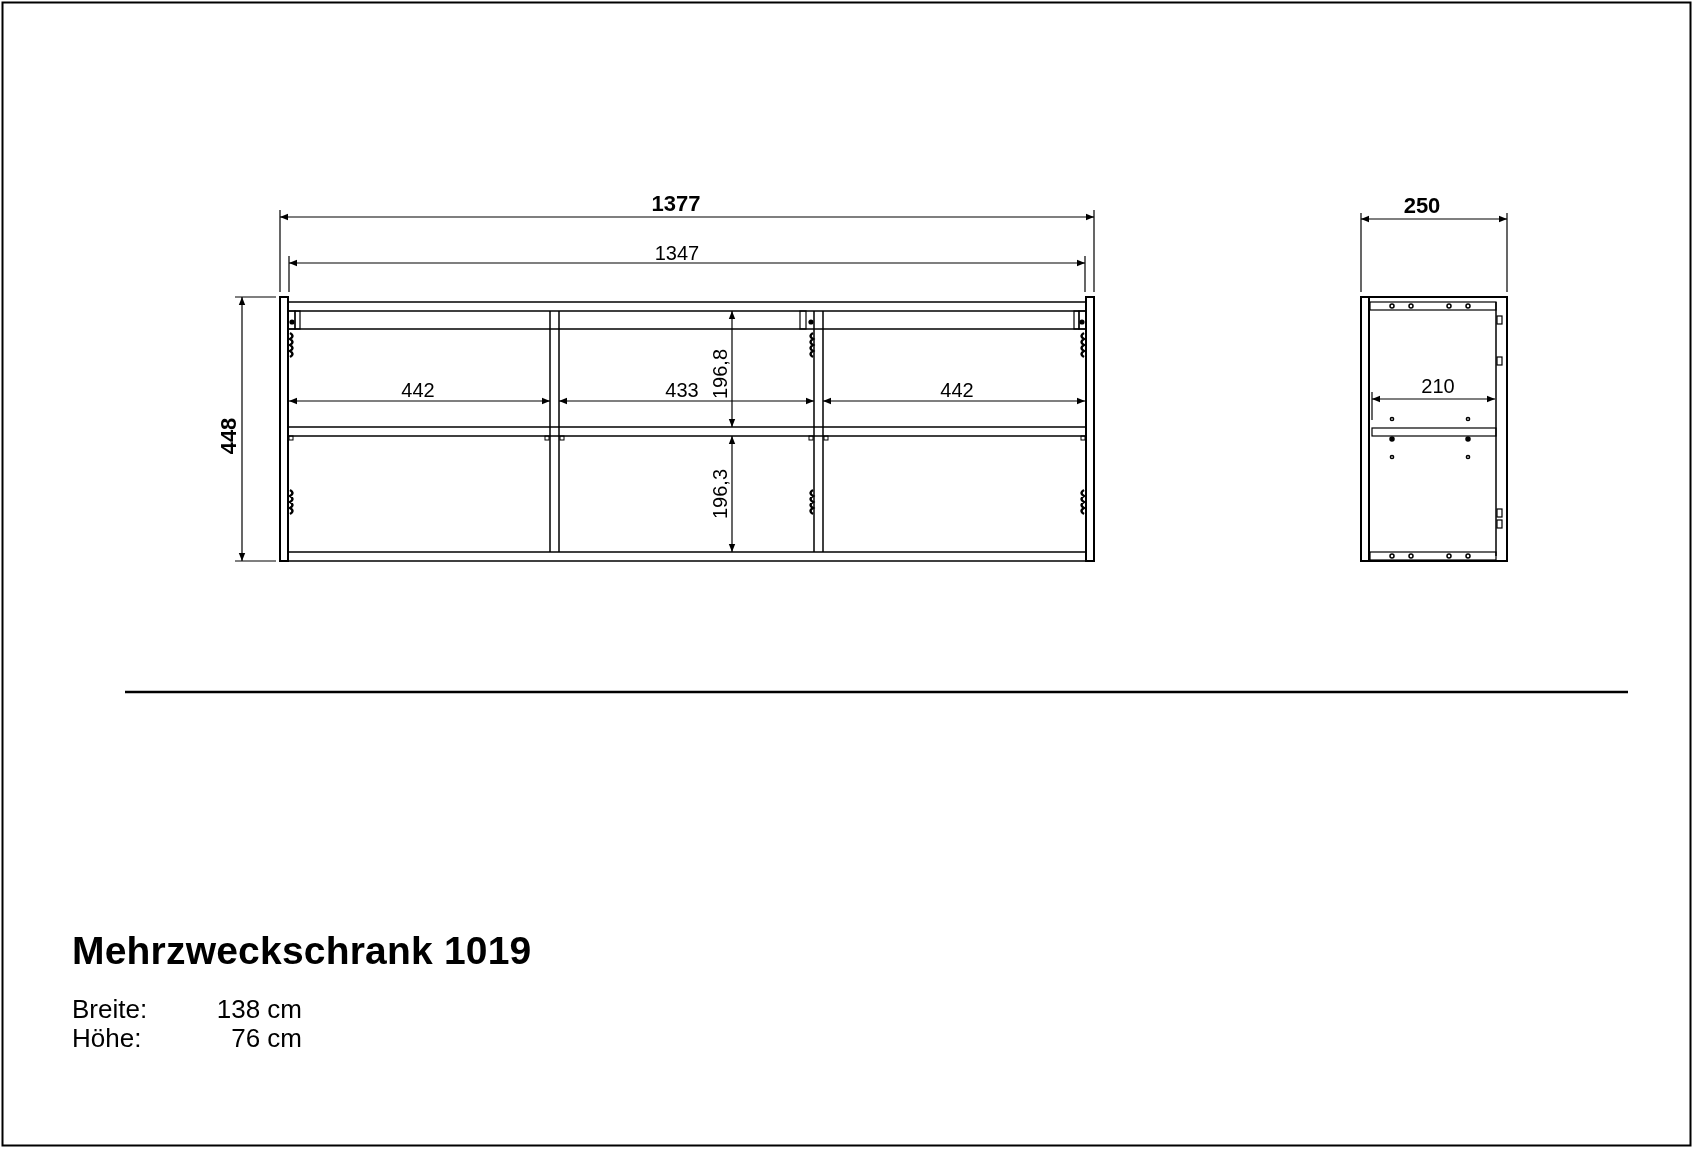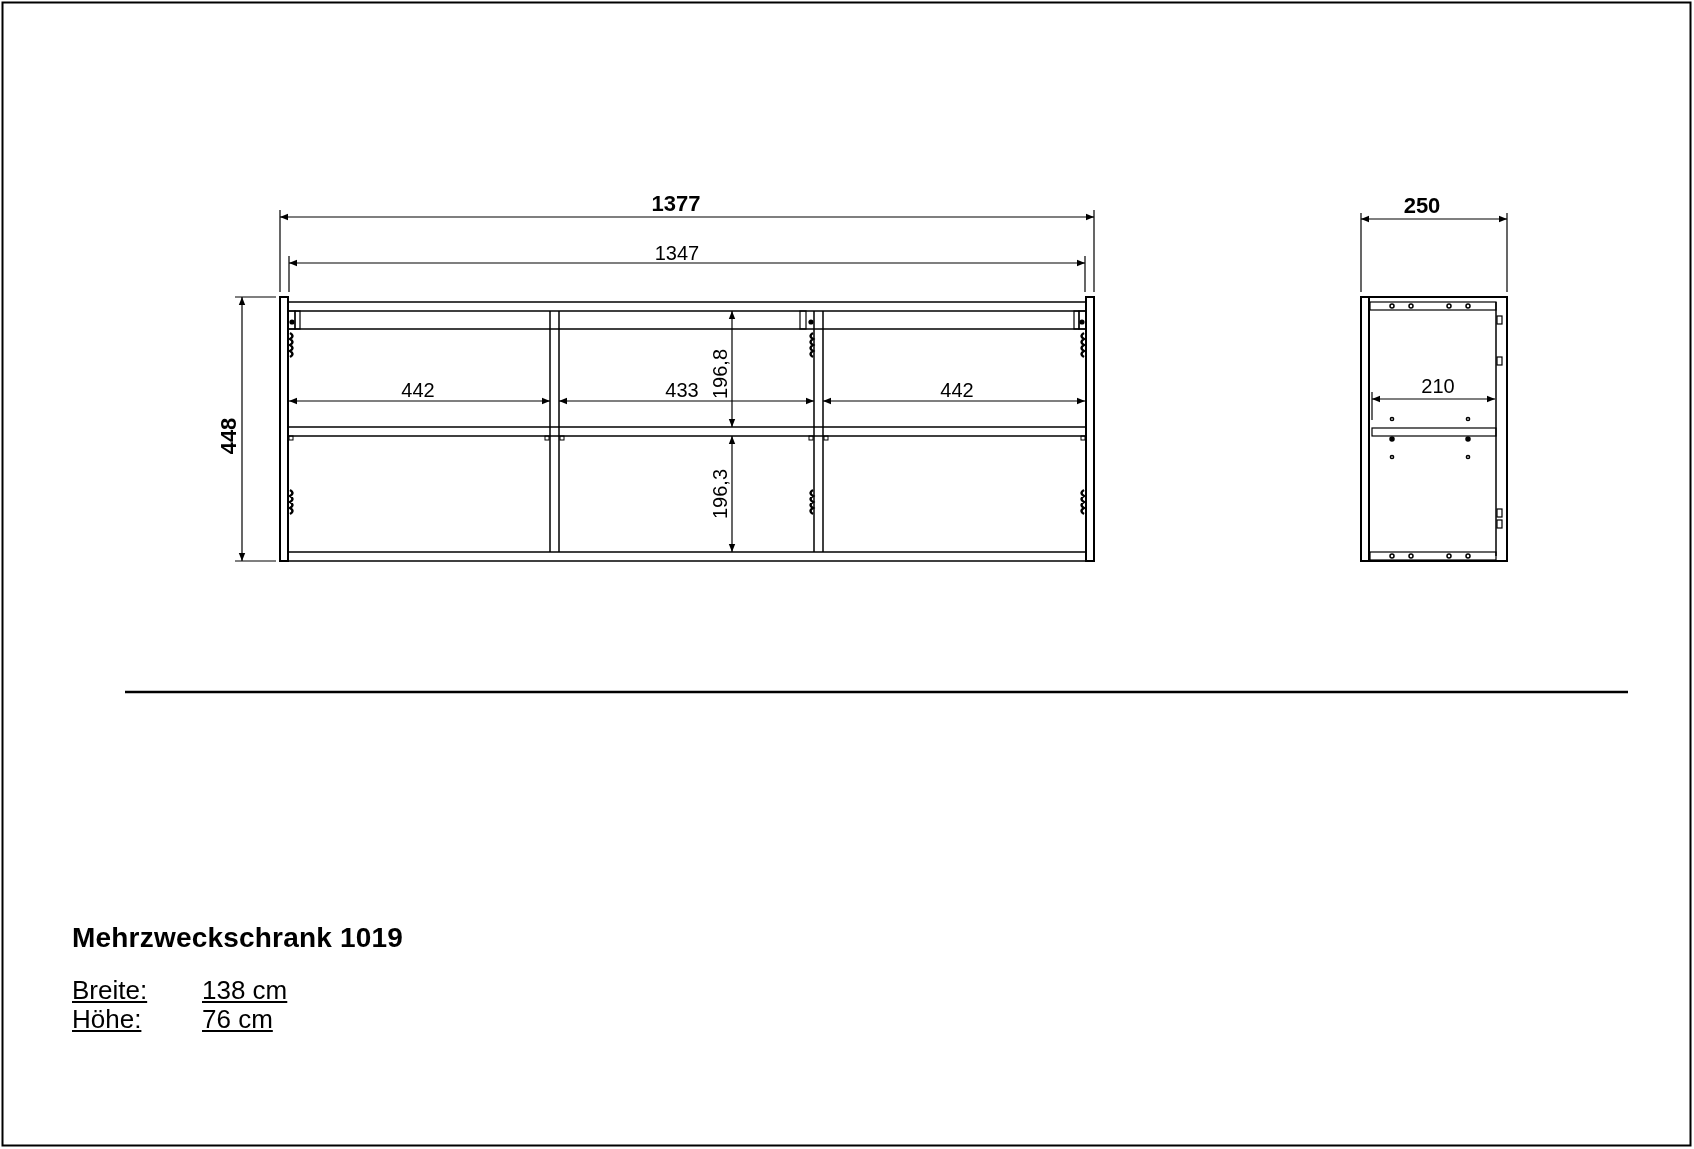--- a/index.html
+++ b/index.html
@@ -3,24 +3,24 @@
 <meta charset="utf-8">
 <style>
   html, body { margin: 0; padding: 0; background: #ffffff; }
   body { width: 1694px; height: 1149px; position: relative; overflow: hidden;
          font-family: "Liberation Sans", sans-serif; color: #000; }
   #sheet { position: absolute; left: 0; top: 0; width: 1694px; height: 1149px; }
   svg text { font-family: "Liberation Sans", sans-serif; fill: #000; }
   .dim { font-size: 20px; }
   .dim-bold { font-size: 22px; font-weight: bold; }
   .info { position: absolute; left: 72px; top: 922px; }
-  .title { font-size: 28px; font-weight: bold; letter-spacing: 0.2px; margin: 0 0 22px 0; white-space: nowrap; }
-  .spec-row { display: flex; font-size: 26px; line-height: 29px; text-decoration: underline; }
+  .title { font-size: 39px; font-weight: bold; letter-spacing: 0.2px; margin: 7px 0 22px 0; white-space: nowrap; }
+  .spec-row { display: flex; font-size: 26px; line-height: 29px; }
   .spec-label { width: 130px; }
-  .spec-value { width: 100px; text-align: left; }
+  .spec-value { width: 100px; text-align: right; }
 </style>
 </head>
 <body>
 
 <svg id="sheet" width="1694" height="1149" viewBox="0 0 1694 1149" xmlns="http://www.w3.org/2000/svg">
   <defs>
     <marker id="arr" viewBox="0 0 10 10" refX="10" refY="5" markerWidth="18" markerHeight="8" markerUnits="userSpaceOnUse" orient="auto-start-reverse">
       <path d="M0,1 L10,5 L0,9 Z" fill="#000"></path>
     </marker>
   </defs>

